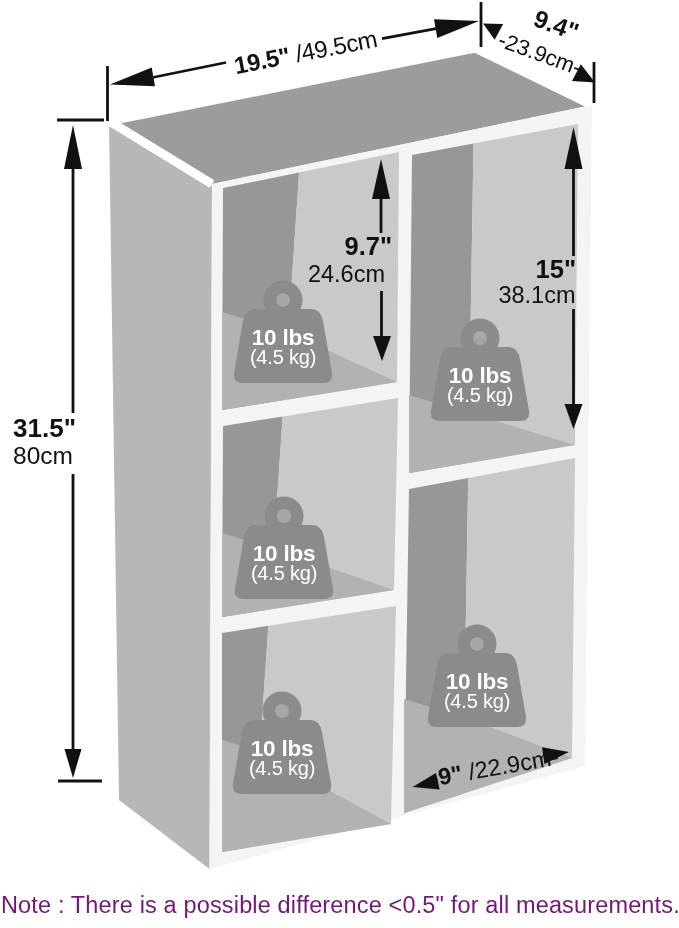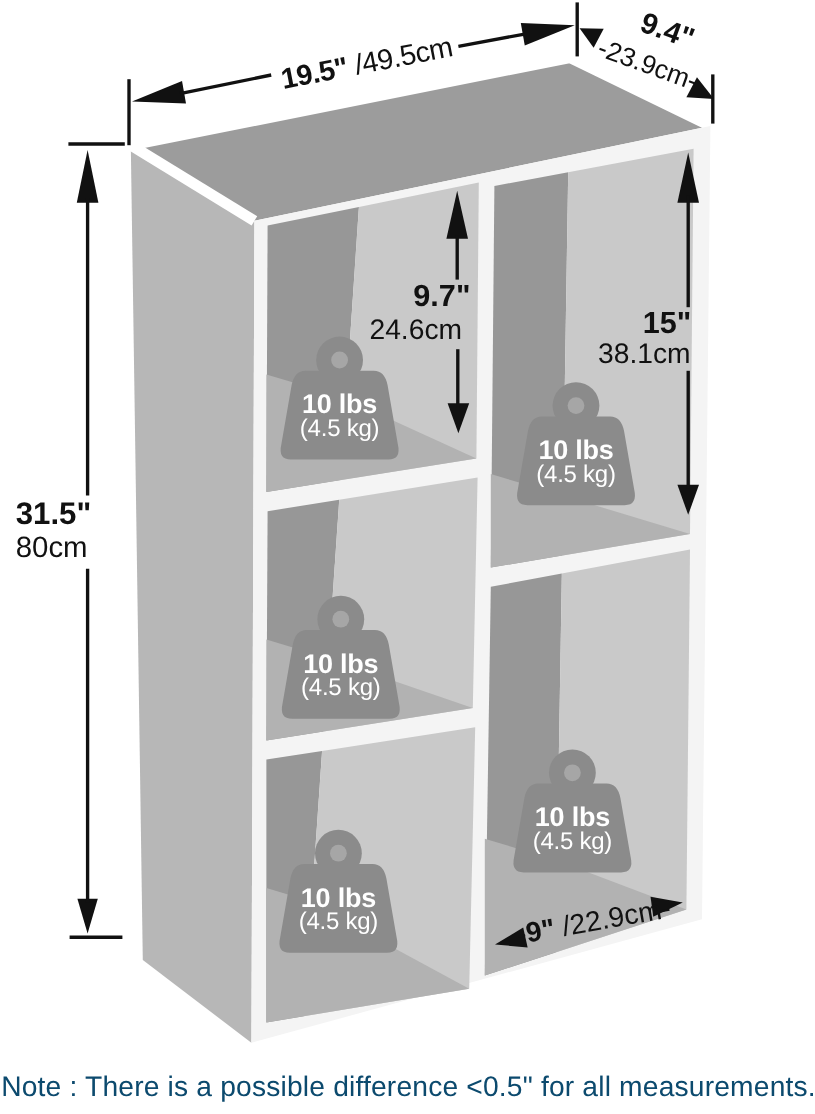--- a/index.html
+++ b/index.html
@@ -1,18 +1,18 @@
 <!DOCTYPE html>
 <html><head><meta charset="utf-8">
 <style>
 html,body{margin:0;padding:0;background:#fff;}
 #page{position:relative;width:679px;height:928px;overflow:hidden;background:#fff;
 font-family:"Liberation Sans",sans-serif;}
 svg text{font-family:"Liberation Sans",sans-serif;}
-#note{position:absolute;left:1px;top:892px;width:678px;font-size:23.5px;color:#0c4a6e;
+#note{position:absolute;left:1px;top:892px;width:678px;font-size:23.5px;color:#701a75;
 letter-spacing:0.15px;white-space:nowrap;}
 </style></head>
 <body>
 <div id="page">
 <svg width="679" height="928" viewBox="0 0 679 928">
 <polygon points="109.0,121.0 212.0,184.0 209.5,869.0 119.0,800.0" fill="#b7b7b7"></polygon>
 <polygon points="109.0,121.0 475.0,48.0 592.0,105.0 212.0,184.0" fill="#9c9c9c"></polygon>
 <polyline points="109.0,121.0 475.0,48.0 592.0,105.0" fill="none" stroke="#ffffff" stroke-width="9"></polyline>
 <polyline points="109.0,121.0 212.0,184.0" fill="none" stroke="#ffffff" stroke-width="9"></polyline>
 <polygon points="212.0,184.0 592.0,105.0 585.0,766.0 209.5,869.0" fill="#f4f4f4"></polygon>

